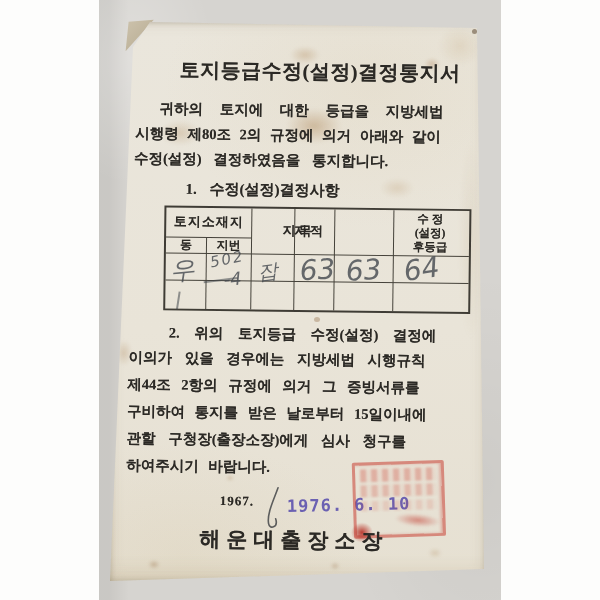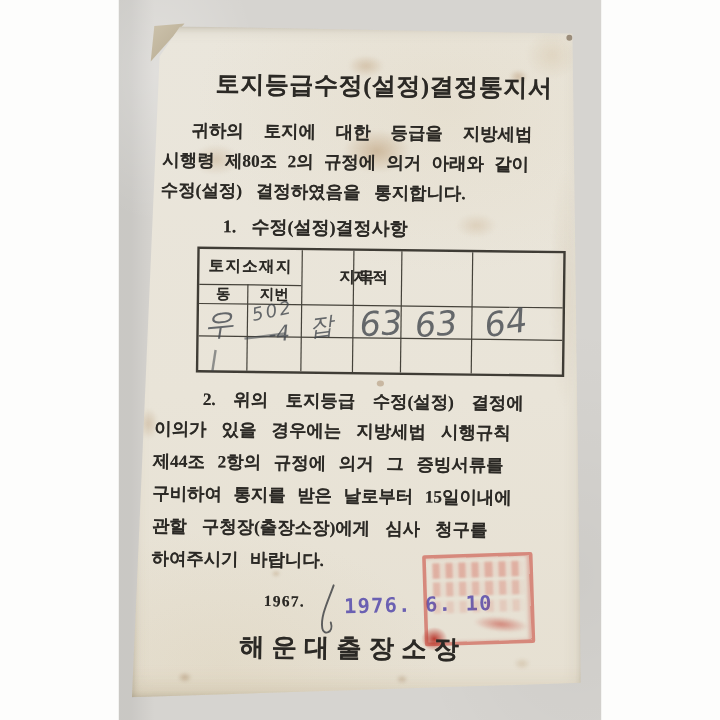--- a/index.html
+++ b/index.html
@@ -148,20 +148,25 @@
       <div class="vl v5"></div>
       <div class="hl h1"></div>
       <div class="hl h2"></div>
       <div class="hl h3"></div>
 
       <div class="hc hloc">토지소재지</div>
       <div class="hc hdong">동</div>
       <div class="hc hjibeon">지번</div>
       <div class="hc hjimok">지목</div>
       <div class="hc hjijeok">지적</div>
+      <div class="hc hafter">
+        <span>수 정</span><br>
+        <span>(설정)</span><br>
+        <span>후등급</span>
+      </div>
 
       <div class="hw hw-dong">우</div>
       <div class="hw hw-jb1">502</div>
       <div class="hw hw-jb2">-4</div>
       <div class="hw hw-jimok">잡</div>
       <div class="hw hw-jijeok">63</div>
       <div class="hw hw-before">63</div>
       <div class="hw hw-after">64</div>
       <div class="hw-stroke stk1"></div>
       <div class="hw-stroke stk2"></div>

